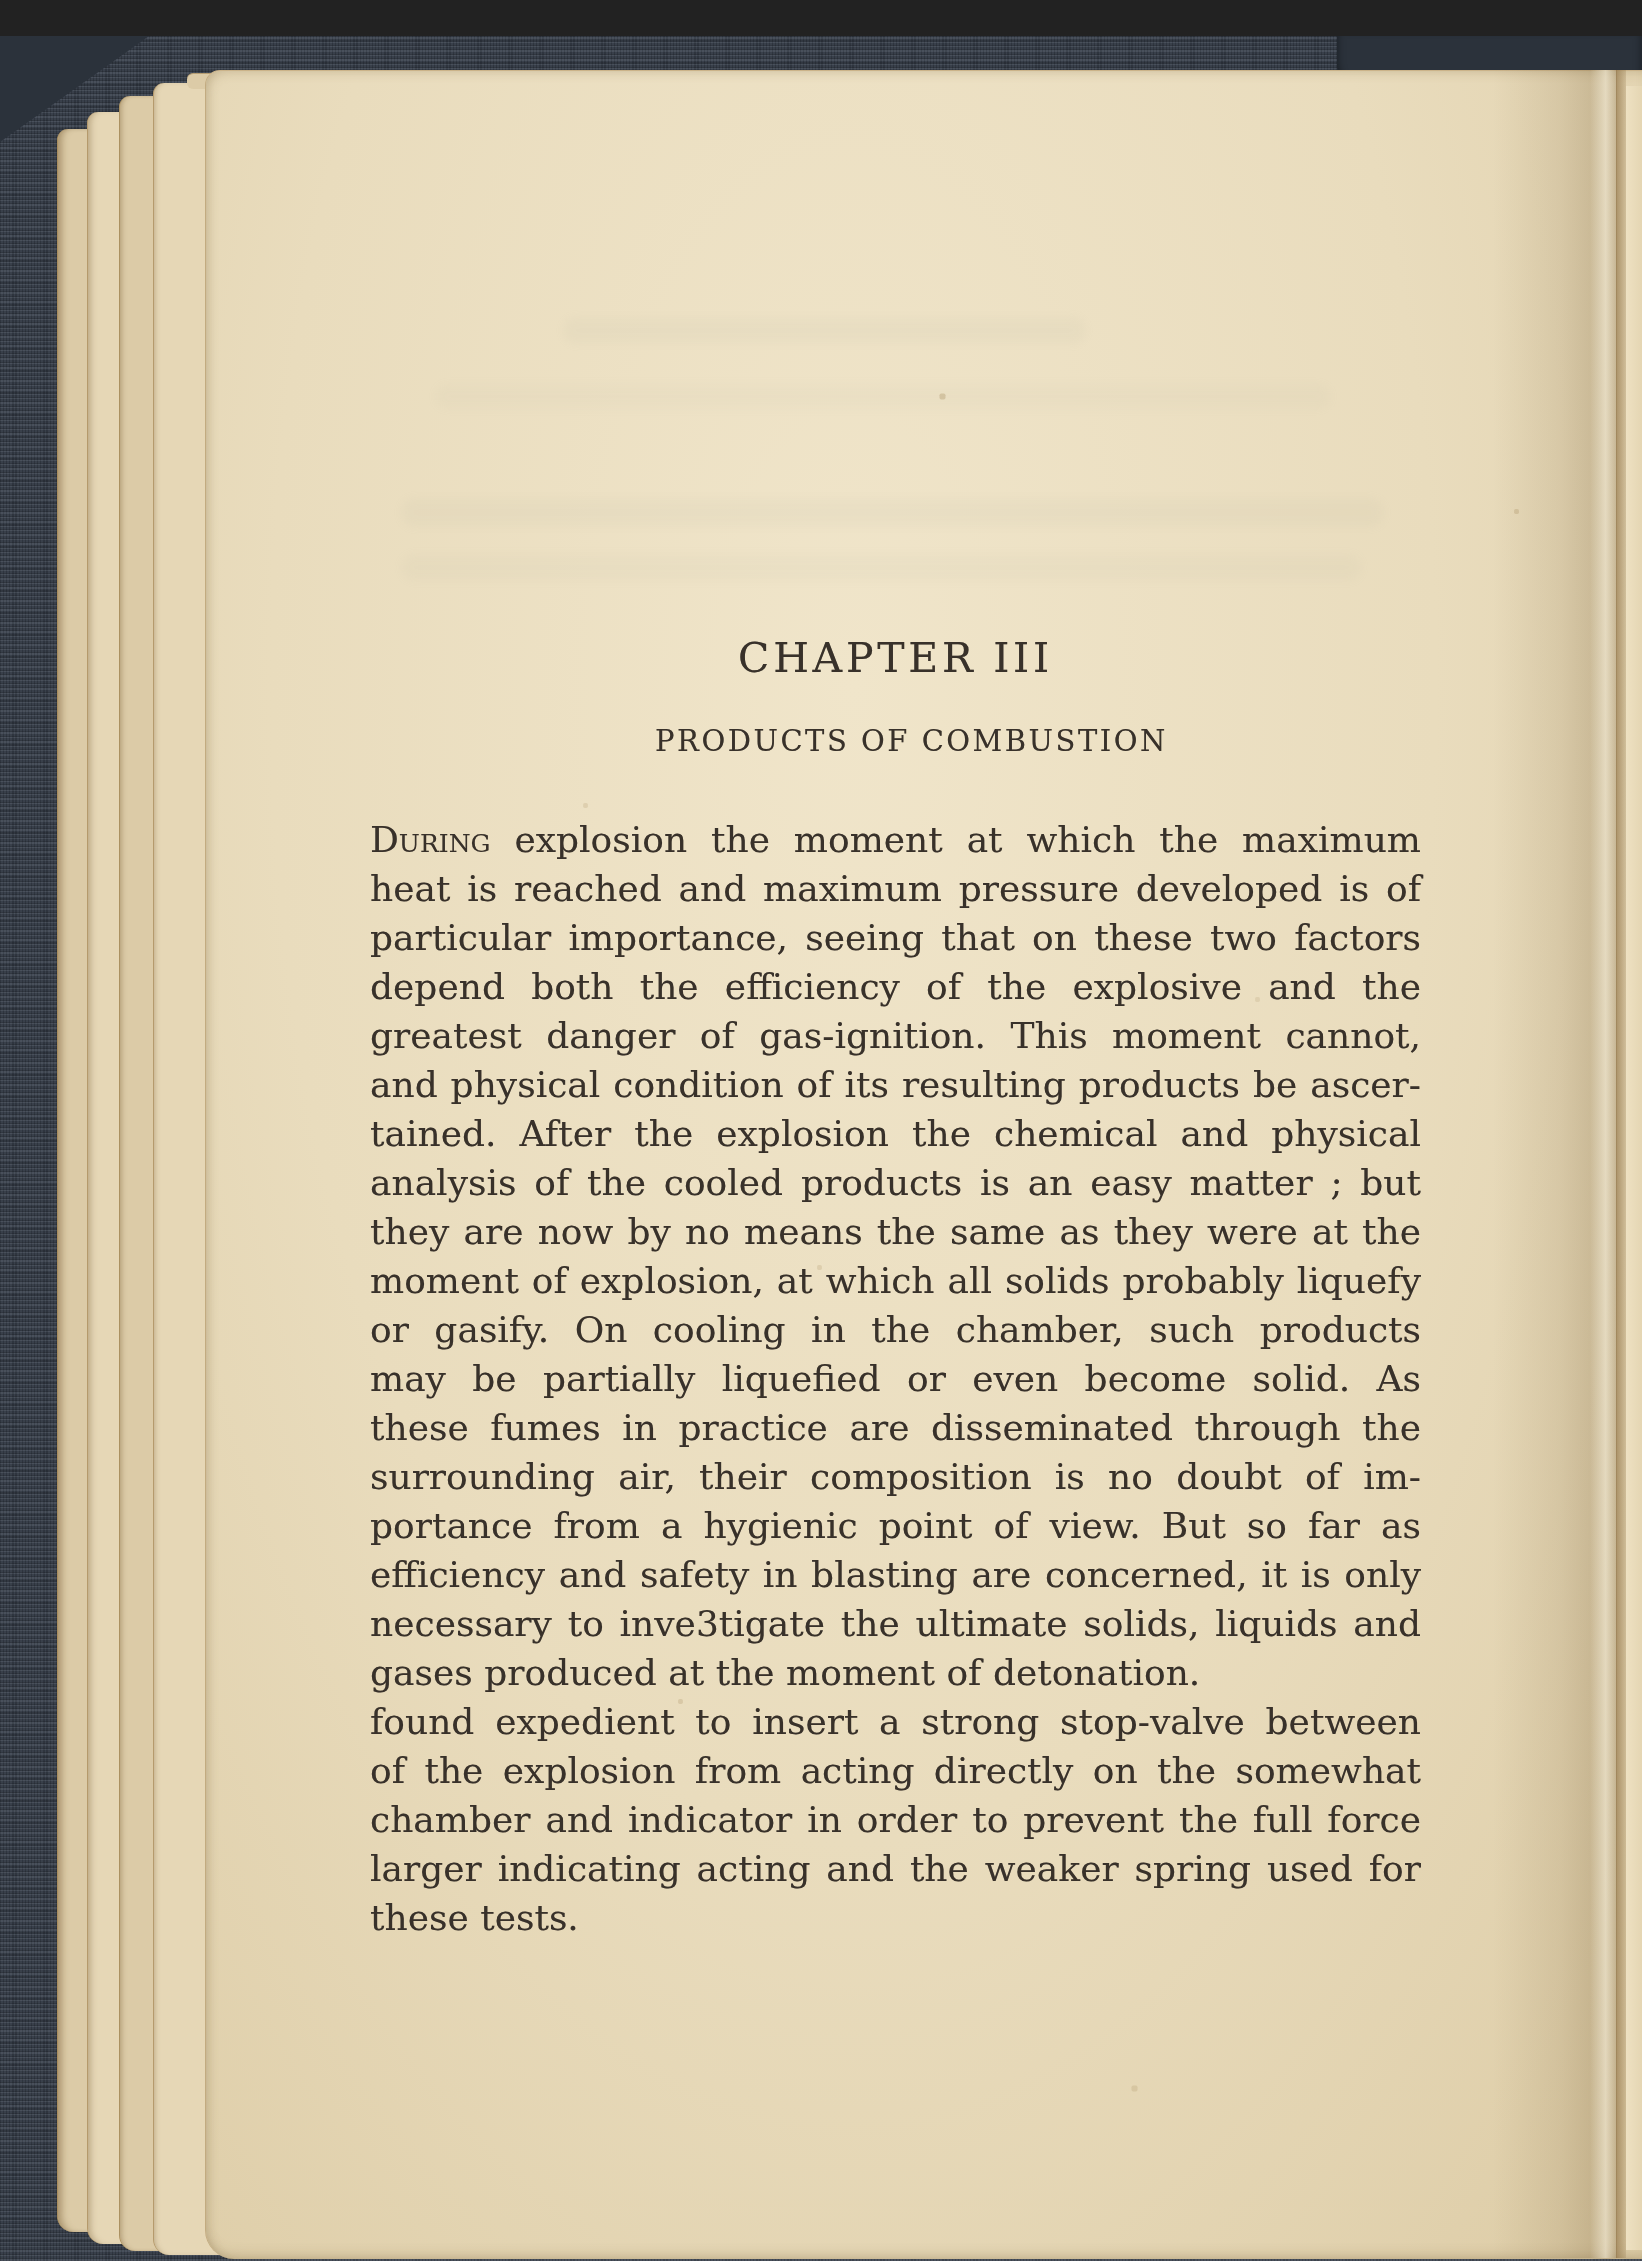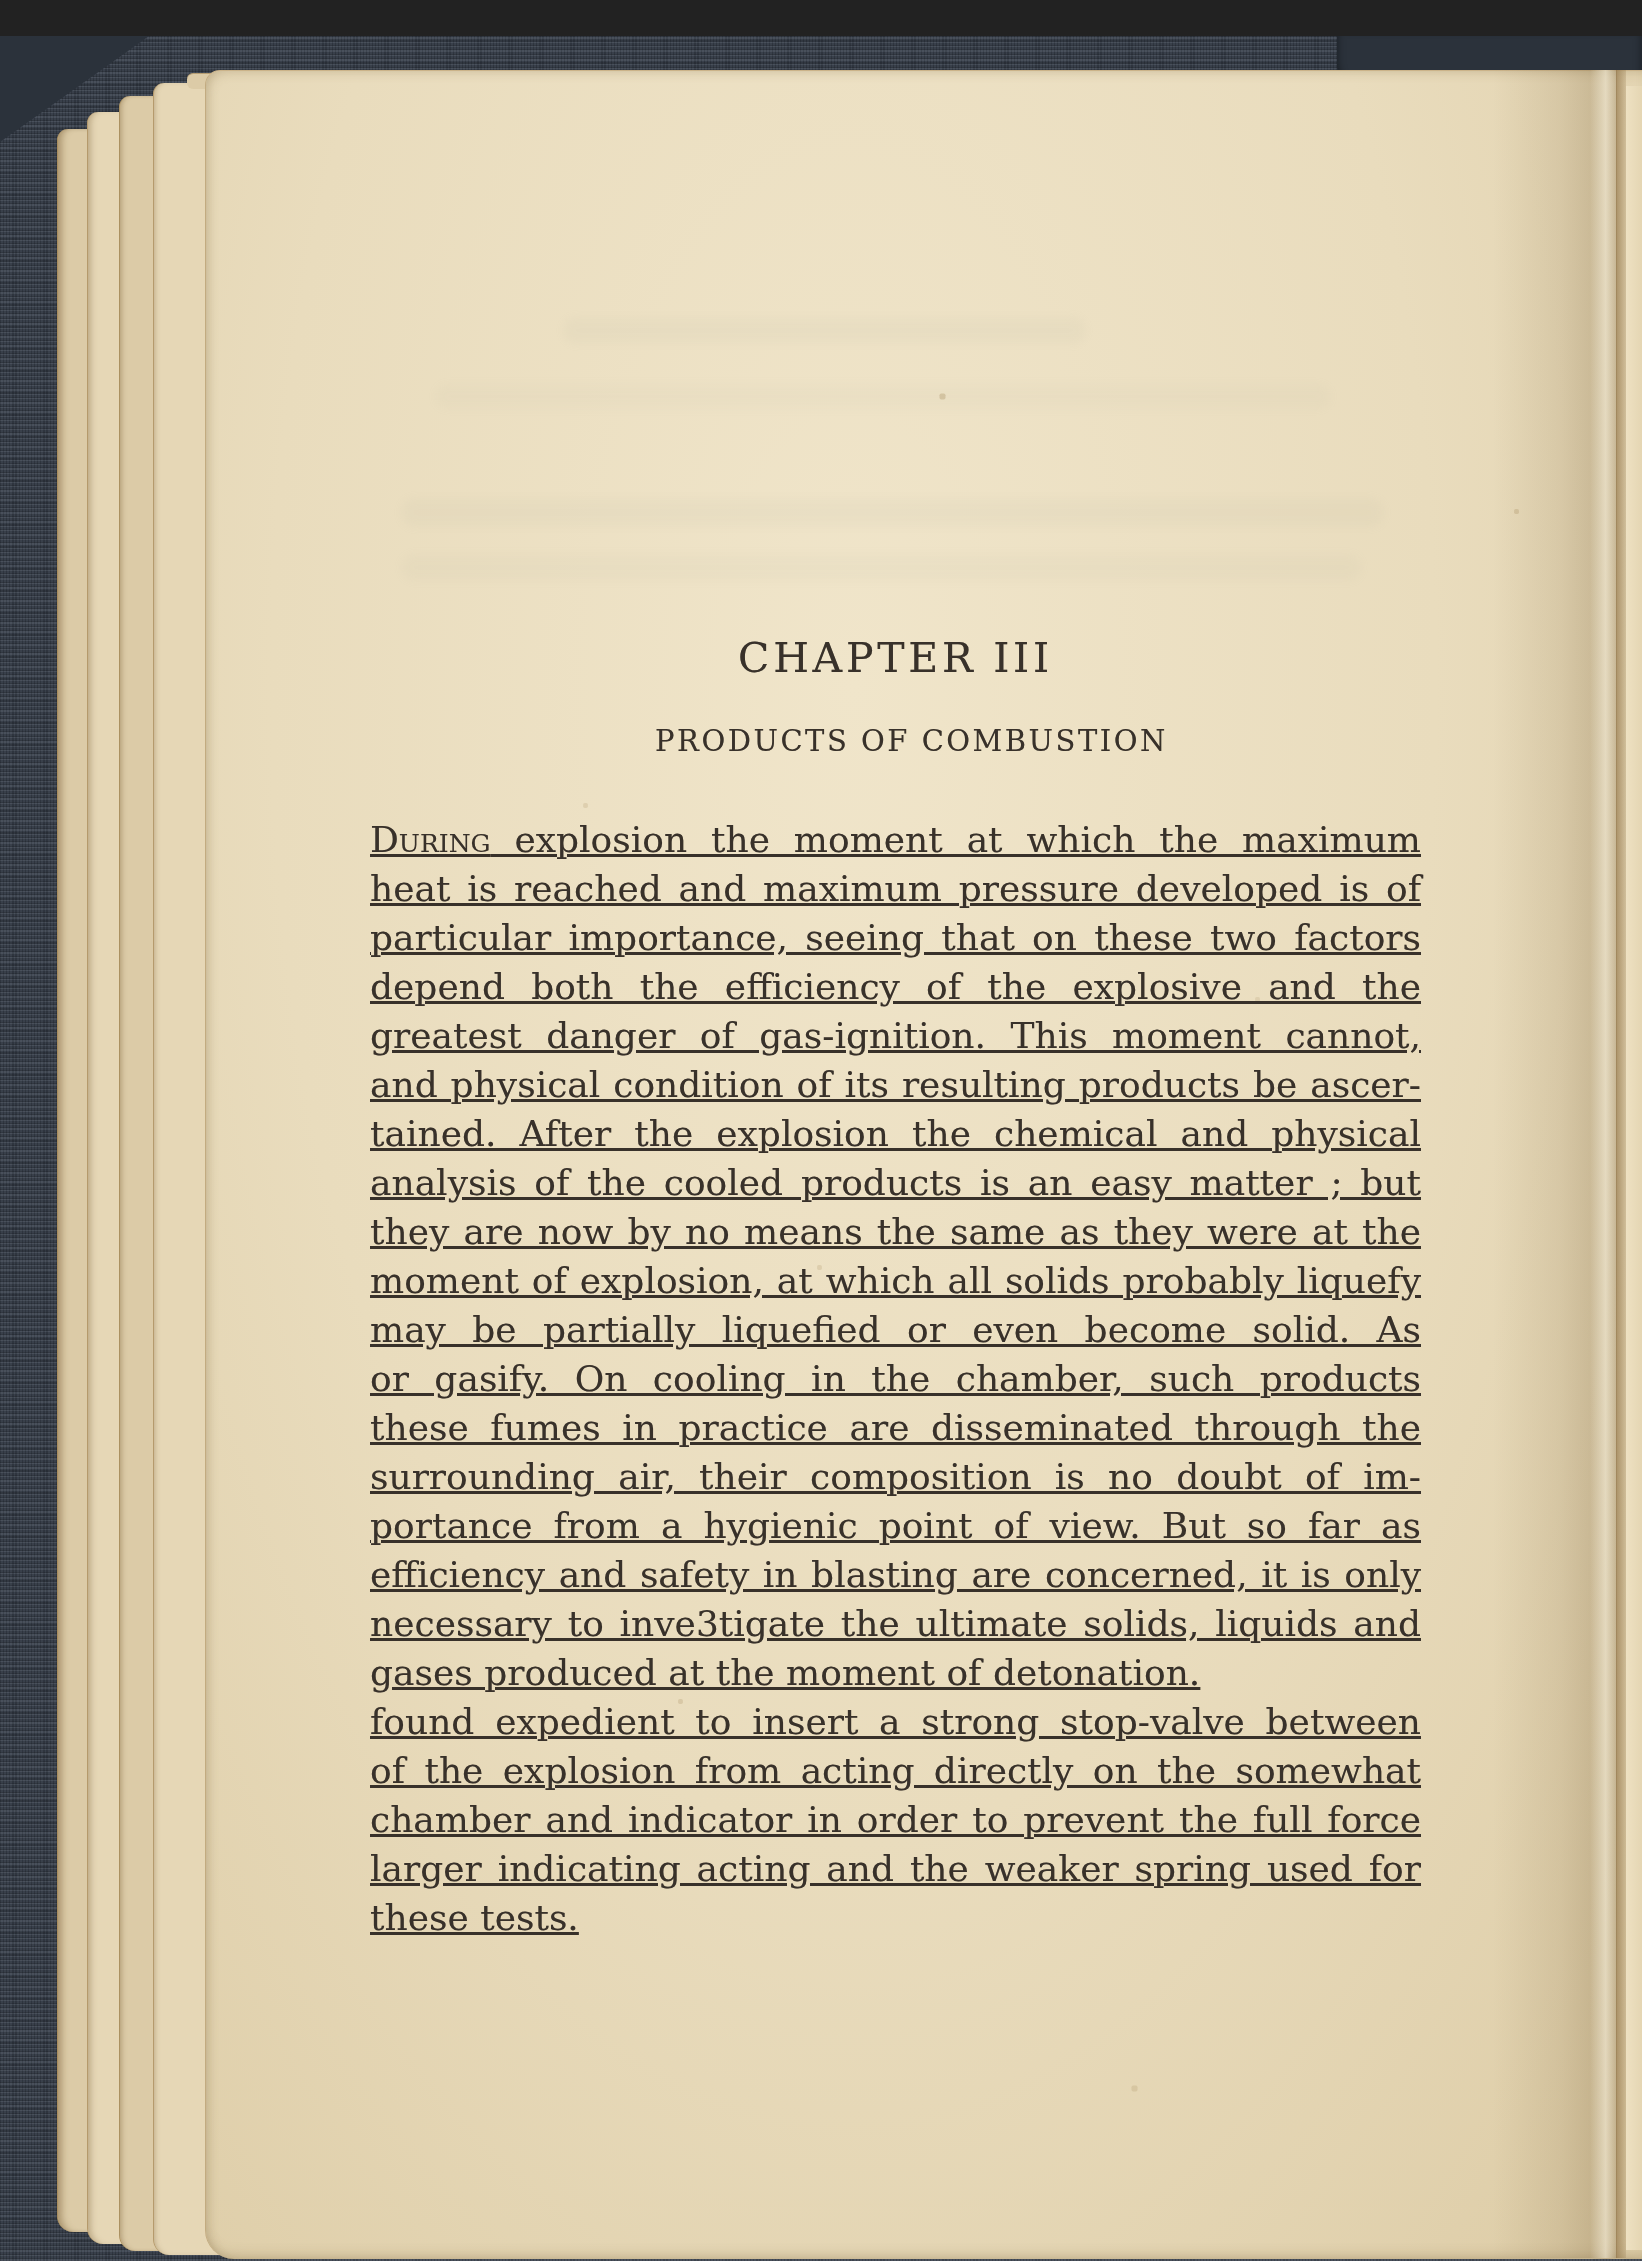--- a/index.html
+++ b/index.html
@@ -95,21 +95,21 @@
     font-size:41px; letter-spacing:3.7px; text-align:center; white-space:nowrap;
     color:var(--ink,#38312a); text-shadow:0 0 0.6px rgba(56,49,42,.45);
   }
   .section-subheading{
     position:absolute; left:16px; top:688px; width:100%;
     font-size:29px; letter-spacing:2.5px; text-align:center; white-space:nowrap;
     color:var(--ink,#38312a); text-shadow:0 0 0.6px rgba(56,49,42,.4);
   }
   .body-text{position:absolute; left:0; top:779px; width:1051px;
     font-size:36px; color:var(--ink,#38312a); text-shadow:0 0 0.6px rgba(56,49,42,.35);}
-  .line{height:49px; line-height:49px; text-align:justify; text-align-last:justify; white-space:nowrap;text-decoration:underline;}
+  .line{height:49px; line-height:49px; text-align:justify; text-align-last:justify; white-space:nowrap;}
   .line-last{text-align-last:left;}
   .line-indent{text-indent:39px;}
   .lead{font-variant:small-caps;}
 </style>
 </head>
 <body>
 
 <div id="stage">
   <div class="cover-texture"></div>
   <div class="corner-fold"></div>
@@ -139,22 +139,22 @@
         <div class="line"><span class="lead">During</span> explosion the moment at which the maximum</div>
         <div class="line">heat is reached and maximum pressure developed is of</div>
         <div class="line">particular importance, seeing that on these two factors</div>
         <div class="line">depend both the efficiency of the explosive and the</div>
         <div class="line">greatest danger of gas-ignition.  This moment cannot,</div>
         <div class="line">and physical condition of its resulting products be ascer-</div>
         <div class="line">tained.  After the explosion the chemical and physical</div>
         <div class="line">analysis of the cooled products is an easy matter ; but</div>
         <div class="line">they are now by no means the same as they were at the</div>
         <div class="line">moment of explosion, at which all solids probably liquefy</div>
+        <div class="line">or gasify.  On cooling in the chamber, such products</div>
         <div class="line">may be partially liquefied or even become solid.  As</div>
-        <div class="line">or gasify.  On cooling in the chamber, such products</div>
         <div class="line">these fumes in practice are disseminated through the</div>
         <div class="line">surrounding air, their composition is no doubt of im-</div>
         <div class="line">portance from a hygienic point of view.  But so far as</div>
         <div class="line">efficiency and safety in blasting are concerned, it is only</div>
         <div class="line">necessary to inve3tigate the ultimate solids, liquids and</div>
         <div class="line line-last">gases produced at the moment of detonation.</div>
         <div class="line">found expedient to insert a strong stop-valve between</div>
         <div class="line">of the explosion from acting directly on the somewhat</div>
         <div class="line">chamber and indicator in order to prevent the full force</div>
         <div class="line">larger indicating acting and the weaker spring used for</div>

